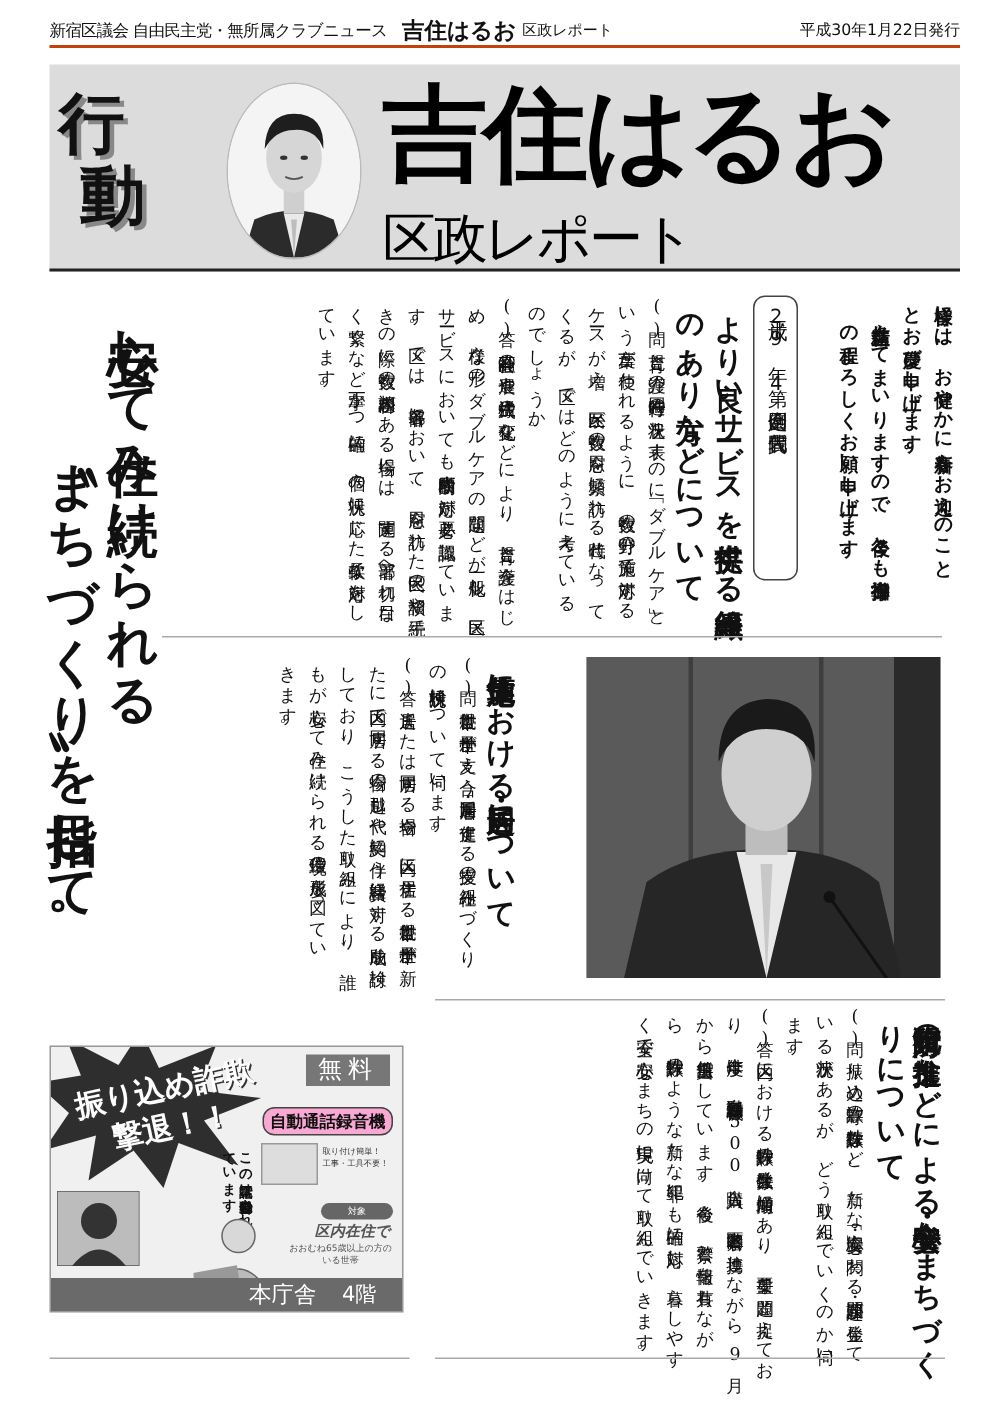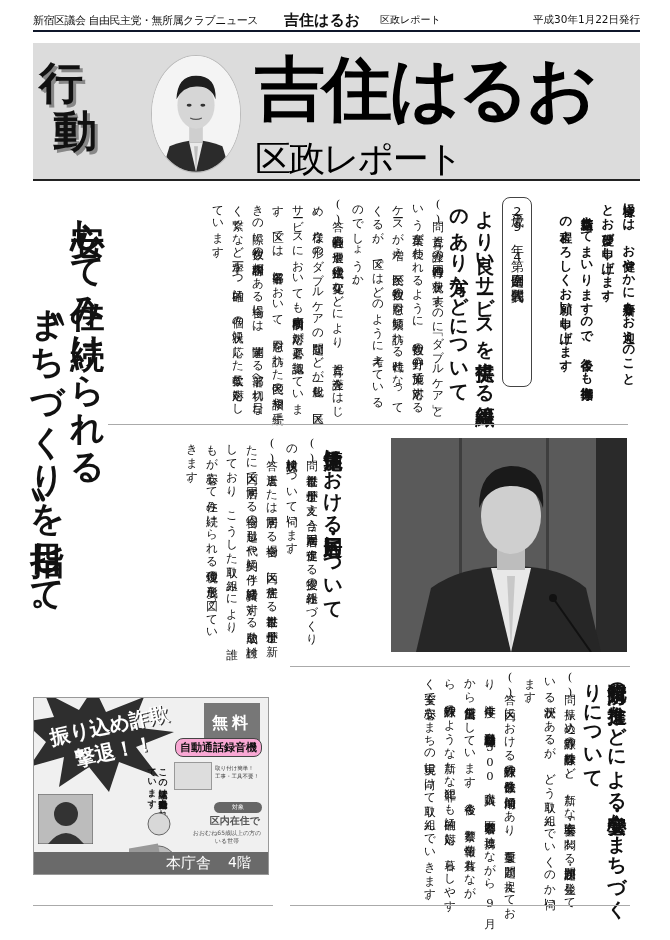--- a/index.html
+++ b/index.html
@@ -1,19 +1,19 @@
 <!DOCTYPE html>
 <html><head>
 <meta charset="utf-8">
 <style>
   * { box-sizing: border-box; margin: 0; padding: 0; }
   html, body { width: 670px; height: 940px; background: #ffffff; overflow: hidden; }
   body { position: relative; font-family: "DejaVu Serif", "Liberation Serif", serif; color: #111; }
 
-  .topbar { position: absolute; left: 33px; top: 10px; width: 607px; height: 22px; border-bottom: 2px solid #0f172a; display: flex; align-items: center; font-family: "DejaVu Sans", "Liberation Sans", sans-serif; font-size: 11px; gap: 16px; }
+  .topbar { position: absolute; left: 33px; top: 10px; width: 607px; height: 22px; border-bottom: 2px solid #c2410c; display: flex; align-items: center; font-family: "DejaVu Sans", "Liberation Sans", sans-serif; font-size: 11px; }
   .topbar .org { letter-spacing: -0.5px; }
   .topbar .name { font-size: 15px; margin-left: 10px; font-weight: bold; }
   .topbar .sub { font-size: 10px; margin-left: 4px; }
   .topbar .date { margin-left: auto; font-size: 10.5px; }
 
   .masthead { position: absolute; left: 33px; top: 43px; width: 607px; height: 138px; background: #dcdcdc; border-bottom: 2px solid #222; }
   .mh-kodo { position: absolute; left: 6px; top: 16px; width: 60px; height: 110px; font-family: "DejaVu Serif", serif; font-weight: bold; font-size: 44px; line-height: 48px; color: #111; text-shadow: 3px 3px 0 #888; }
   .mh-kodo span { display: block; }
   .mh-kodo span:nth-child(2) { margin-left: 14px; }
   .mh-photo { position: absolute; left: 118px; top: 12px; width: 90px; height: 118px; border-radius: 50%; background: #fff; overflow: hidden; border: 1px solid #bbb; }
@@ -47,27 +47,27 @@
   .photo2 svg { width: 100%; height: 100%; }
 
   
   .s3-heading { position: absolute; left: 582px; top: 670px; height: 245px; font-weight: 900; font-size: 19px; line-height: 24px; }
   .s3-body { position: absolute; left: 290px; top: 670px; height: 245px; width: 290px; }
 
   
   .ad { position: absolute; left: 33px; top: 697px; width: 236px; height: 178px; background: #f0f0f0; border: 1px solid #999; overflow: hidden; font-family: "DejaVu Sans", sans-serif; }
   .ad-burst { position: absolute; left: -10px; top: -6px; width: 150px; height: 100px; }
   .ad-burst-text { position: absolute; left: 8px; top: 14px; width: 140px; transform: rotate(-12deg); color: #fff; font-weight: bold; font-size: 20px; line-height: 26px; text-align: center; text-shadow: 1px 1px 0 #333; }
-  .ad-free { position: absolute; right: 8px; top: 5px; background: #777; color: #fff; font-weight: bold; font-size: 16px; padding: 10px 8px; letter-spacing: 4px; }
+  .ad-free { position: absolute; right: 8px; top: 5px; background: #777; color: #fff; font-weight: normal; font-size: 16px; padding: 0 8px; letter-spacing: 4px; }
   .ad-device-title { position: absolute; right: 6px; top: 40px; border: 1.5px solid #444; border-radius: 8px; background: #f9a8d4; font-size: 11px; font-weight: bold; padding: 1px 4px; }
   .ad-device { position: absolute; left: 140px; top: 64px; width: 38px; height: 28px; background: #ddd; border: 1px solid #999; }
   .ad-device-note { position: absolute; left: 181px; top: 66px; font-size: 5.5px; line-height: 8px; color: #333; }
   .ad-bubble { position: absolute; left: 94px; top: 64px; width: 40px; height: 60px; font-size: 9px; line-height: 11px; font-weight: bold; }
   .ad-target-label { position: absolute; right: 6px; top: 104px; background: #666; color: #fff; border-radius: 6px; font-size: 6px; padding: 1px 18px; }
-  .ad-target-main { position: absolute; right: 8px; top: 116px; font-size: 10px; font-weight: bold; color: #555; }
+  .ad-target-main { position: absolute; right: 8px; top: 116px; font-size: 10px; font-weight: bold; color: #555; font-style: italic; }
   .ad-target-age { position: absolute; right: 6px; top: 131px; font-size: 6px; color: #555; text-align: center; width: 70px; line-height: 8px; }
   .ad-villain { position: absolute; left: 4px; top: 96px; width: 55px; height: 50px; }
   .ad-lady { position: absolute; left: 95px; top: 110px; width: 60px; height: 50px; }
   .ad-footer { position: absolute; left: 0; bottom: 0; width: 100%; height: 22px; background: #6a6a6a; color: #fff; display: flex; align-items: center; padding-left: 30px; }
   .ad-footer .dept { font-size: 14px; letter-spacing: 2px; margin-top: 45px; }
   .ad-footer .loc { font-size: 15px; margin-left: 22px; }
   .ad-footer .floor { font-size: 14px; margin-left: 17px; }
 </style>
 </head>
 <body>

